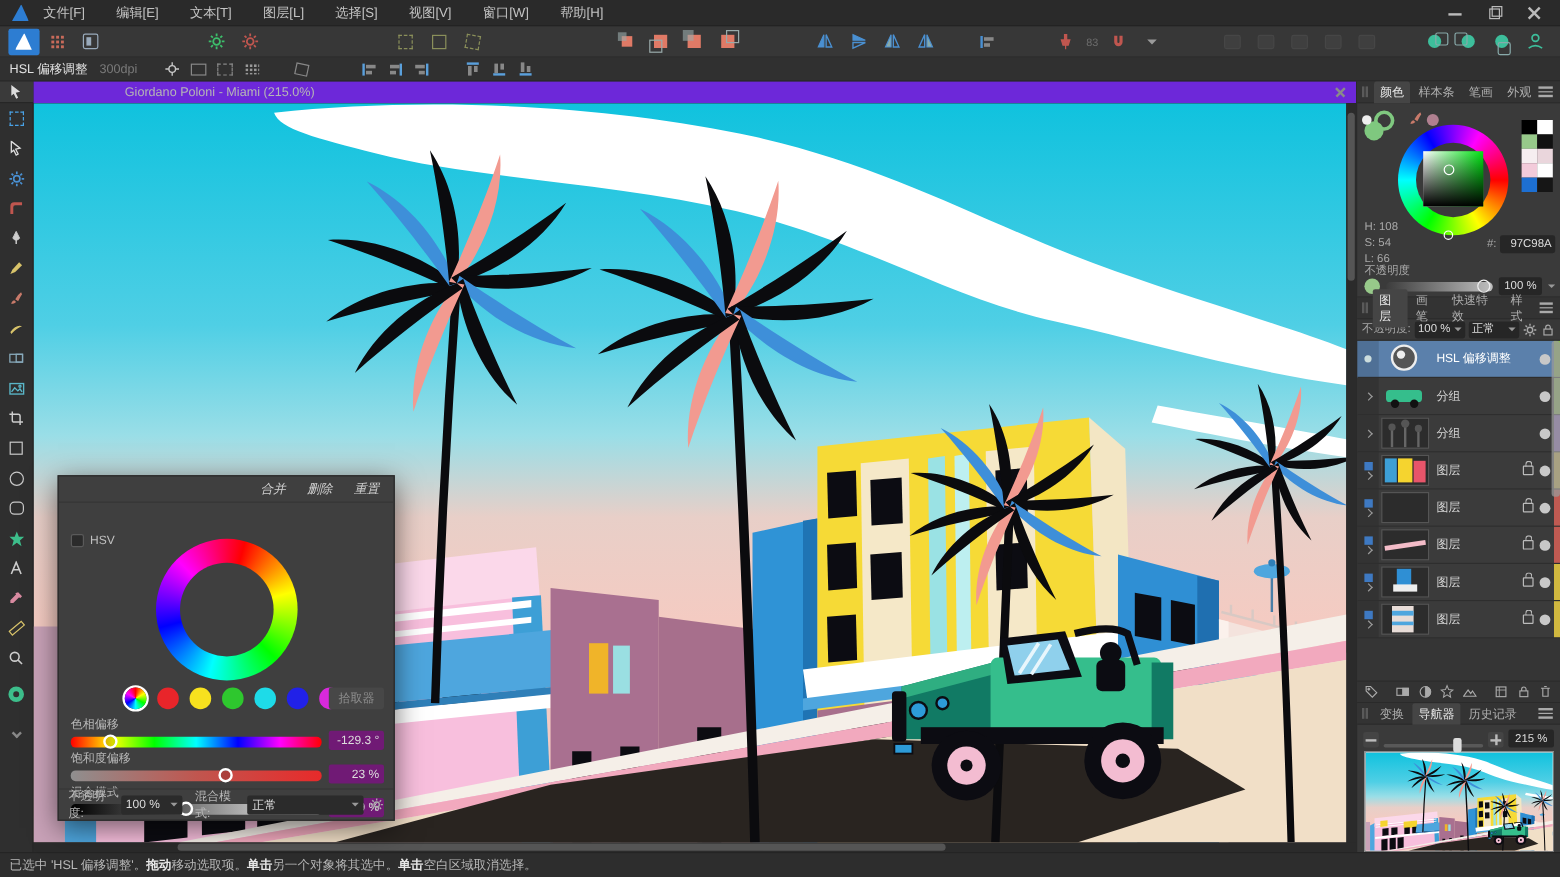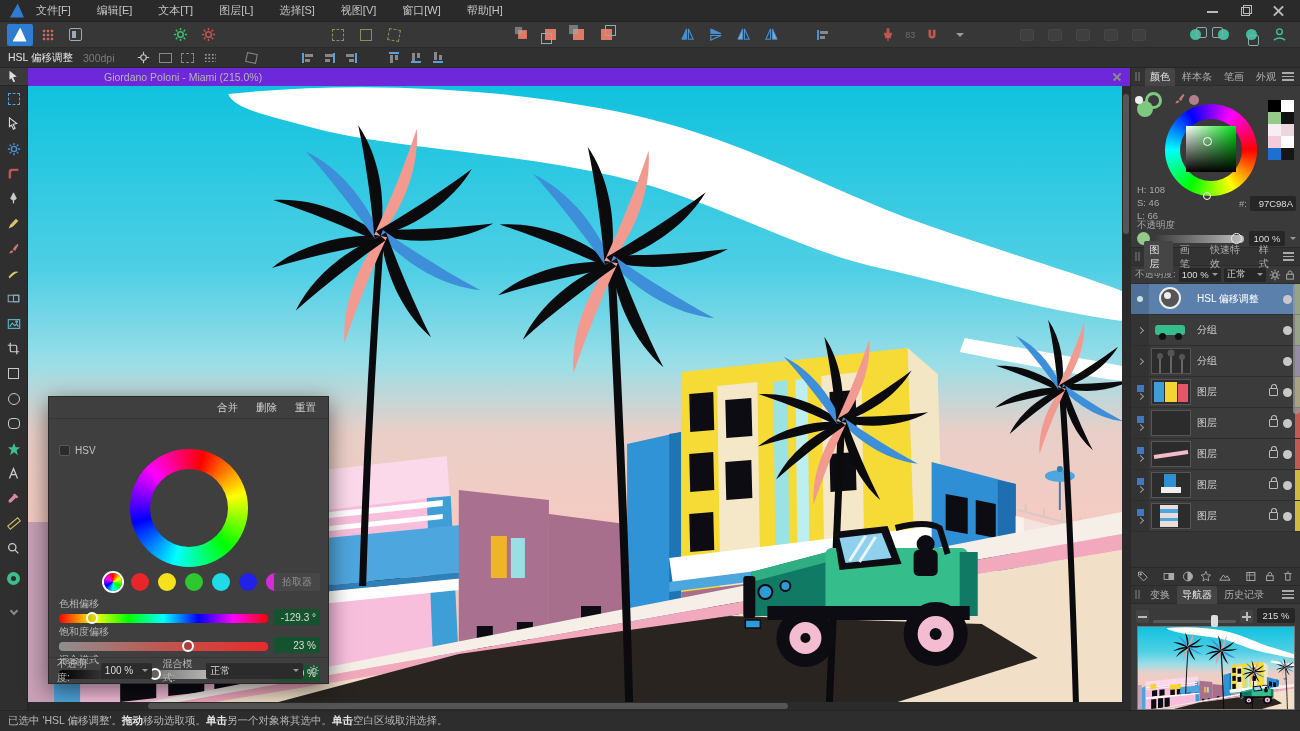--- a/index.html
+++ b/index.html
@@ -151,38 +151,38 @@
   
   .statusbar { height:21px; background:#2d2d2d; border-top:1px solid #242424; display:flex; align-items:center; padding-left:8px; font-size:10.5px; color:#b8b8b8; }
   .statusbar b { color:#e8e8e8; font-weight:bold; }
 
   
   .hsl { position:absolute; left:48px; top:396px; width:281px; height:288px; background:#3f3f3f; border:1px solid #2a2a2a; box-shadow:0 6px 22px rgba(0,0,0,.55); z-index:10; }
   .hsl-title { height:18px; background:#363636; display:flex; align-items:center; justify-content:center; font-size:10.5px; color:#ccc; position:relative; border-bottom:1px solid #2d2d2d;}
   .hsl-x { position:absolute; right:7px; top:4px; width:10px; height:10px; }
   .hsl-x::before,.hsl-x::after { content:""; position:absolute; left:0; top:4px; width:10px; height:1.5px; background:#aaa; }
   .hsl-x::before{transform:rotate(45deg);} .hsl-x::after{transform:rotate(-45deg);}
-  .hsl-btnrow { height:22px; display:flex; justify-content:flex-end; align-items:center; gap:18px; padding-right:12px; font-size:10.5px; color:#d0d0d0; border-bottom:1px solid #363636;}
+  .hsl-btnrow { height:22px; display:flex; justify-content:flex-end; align-items:center; gap:18px; padding-right:12px; font-size:10.5px; color:#d0d0d0; border-bottom:1px solid #363636;font-style:italic;}
   .hsl-hsv { position:absolute; left:10px; top:48px; display:flex; align-items:center; gap:5px; font-size:10px; color:#c0c0c0;}
   .cbx { width:11px; height:11px; background:#2b2b2b; border:1px solid #5a5a5a; border-radius:2px;}
   .hsl-ring { position:absolute; left:81px; top:52px; width:118px; height:118px; border-radius:50%;
     background:conic-gradient(from 15deg, #f00, #ff0 60deg, #0f0 120deg, #0ff 180deg, #00f 240deg, #f0f 300deg, #f00); }
   .hsl-ring::after { content:""; position:absolute; left:20px; top:20px; width:78px; height:78px; border-radius:50%; background:#3f3f3f; }
   .hsl-sw { position:absolute; left:55px; top:176px; display:flex; gap:9px; align-items:center;}
   .hsl-sw i { width:18px; height:18px; border-radius:50%; display:block; }
   .hsl-sw i.rainbow { background:conic-gradient(#f00,#ff0,#0f0,#0ff,#00f,#f0f,#f00); box-shadow:0 0 0 2px #fff; }
   .pickerbtn { position:absolute; right:8px; top:176px; background:#474747; color:#8e8e8e; font-size:10px; padding:2px 8px; border-radius:2px;}
   .srow { position:absolute; left:10px; right:8px; height:30px; }
   .srow .slabel { font-size:10px; color:#b8b8b8; margin-bottom:3px; }
   .strip2 { height:9px; border-radius:4px; position:relative; margin-right:52px;}
   .hueg { background:linear-gradient(to right,#f00,#ff0,#0f0,#0ff,#00f,#f0f,#f00); }
   .satg { background:linear-gradient(to right,#8f8f8f,#c0564f,#e82a2a); }
   .lumg { background:linear-gradient(to right,#000,#fff); }
   .sknob { position:absolute; top:-2.5px; width:12px; height:12px; border:2px solid #fff; border-radius:50%; background:rgba(0,0,0,.15);}
-  .sval { position:absolute; right:0; top:12px; width:46px; height:16px; background:#14532d; color:#ddd; font-size:10px; display:flex; align-items:center; justify-content:flex-end; padding-right:4px; border-radius:2px;}
+  .sval { position:absolute; right:0; top:12px; width:46px; height:16px; background:#701a75; color:#ddd; font-size:10px; display:flex; align-items:center; justify-content:flex-end; padding-right:4px; border-radius:2px;}
   .hsl-foot { position:absolute; left:0; right:0; bottom:0; height:26px; border-top:1px solid #363636; display:flex; align-items:center; gap:5px; padding:0 8px; font-size:10px; color:#b8b8b8;}
   .ddl { background:#2b2b2b; border-radius:2px; height:16px; display:flex; align-items:center; justify-content:space-between; padding:0 4px; color:#ddd;}
   .caret-s { width:0;height:0;border-left:3.5px solid transparent;border-right:3.5px solid transparent;border-top:3.5px solid #999; }
 
   svg.i { display:block; }
 </style>
 </head>
 <body>
 
 <svg width="0" height="0" style="position:absolute">
@@ -787,21 +787,21 @@
               <use href="#ic-brush"></use>
             </svg>
           <div style="position:absolute;left:58px;top:9px;width:10px;height:10px;border-radius:50%;background:#b08090"></div>
           <div class="wheel"></div>
           <div class="slsq">
             <div class="slcur"></div>
           </div>
           <div class="ringmark" style="left:72px;top:106px;"></div>
           <div class="hsl-read">
             <div>H: 108</div>
-            <div>S: 46</div>
+            <div>S: 54</div>
             <div>L: 66</div>
           </div>
           <div class="swgrid">
             <i style="background:#000"></i>
               <i style="background:#fff"></i>
             <i style="background:#97c98a"></i>
               <i style="background:#111"></i>
             <i style="background:#f6eef0"></i>
               <i style="background:#ead6dc"></i>
             <i style="background:#f3cbda"></i>

